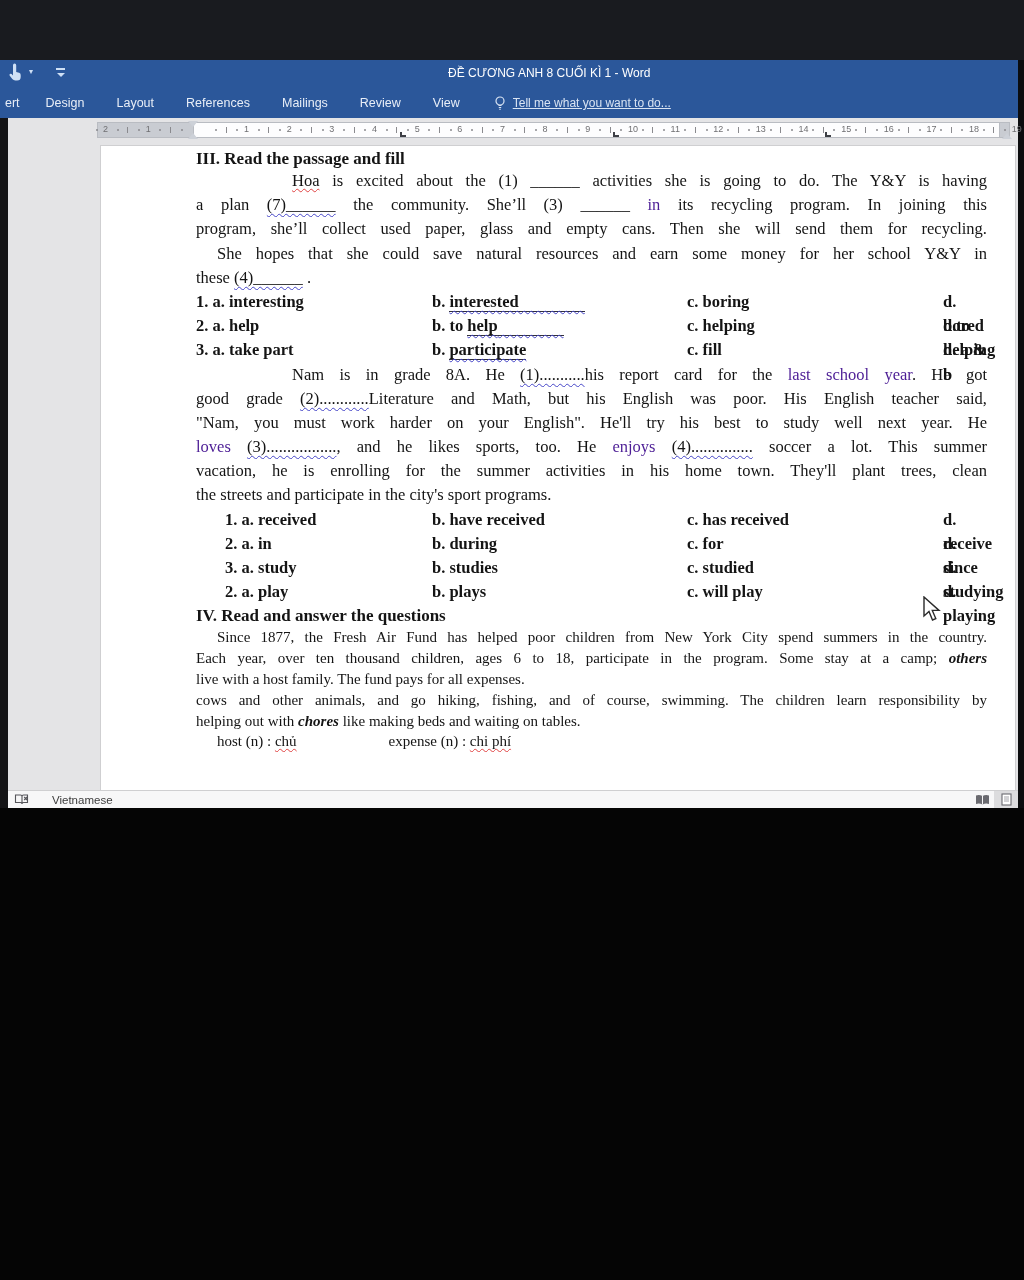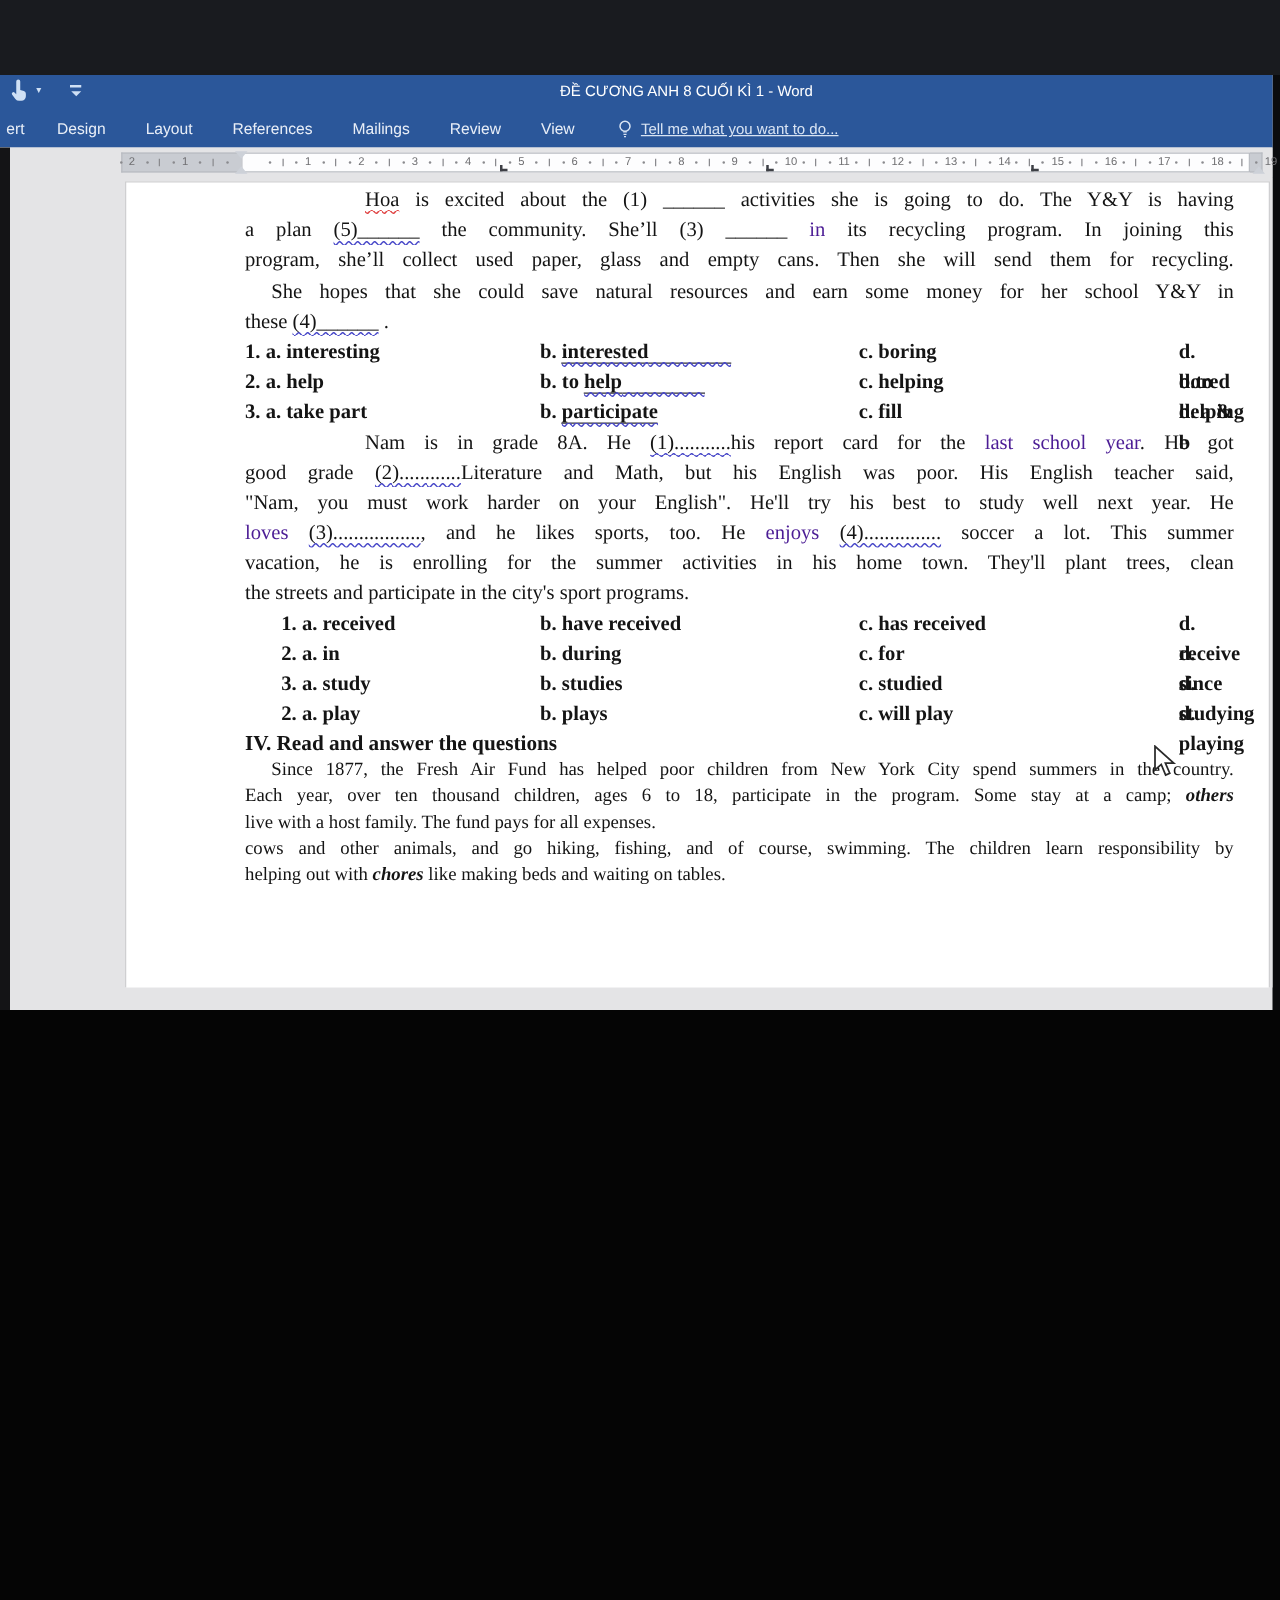--- a/index.html
+++ b/index.html
@@ -197,24 +197,25 @@
         <span class="rtab" style="left: 400px;"></span>
         <span class="rtab" style="left: 613px;"></span>
         <span class="rtab" style="left: 825px;"></span>
         <span class="rindt" style="left: 188px;"></span>
         <span class="rindb" style="left: 188px;"></span>
         <span class="rindb" style="left: 1002px;"></span>
       </div>
 
     <div class="docarea">
       <div class="page doc">
+        <div class="h3">III. Read the passage and fill</div>
 
         <div>
           <div class="ln j i96"><span class="wr">Hoa</span><span> is excited about the (1) ______ activities she is going to do. The Y&amp;Y is having</span></div>
-          <div class="ln j"><span>a plan </span><span class="wb">(5)______</span><span> the community. She’ll (3) ______ </span><span class="r">in</span><span> its recycling program. In joining this</span></div>
+          <div class="ln j"><span>a plan </span><span class="wb">(7)______</span><span> the community. She’ll (3) ______ </span><span class="r">in</span><span> its recycling program. In joining this</span></div>
           <div class="ln j"><span>program, she’ll collect used paper, glass and empty cans. Then she will send them for recycling.</span></div>
           <div class="ln j i21"><span>She hopes that she could save natural resources and earn some money for her school Y&amp;Y in</span></div>
           <div class="ln"><span>these </span><span class="wb">(4)______</span><span> .</span></div>
         </div>
 
         <div class="qgrid">
           <div class="qrow">
             <div><span>1. a. interesting</span></div>
               <div><span>b. </span><span class="u wb">interested</span><span class="u wb">&nbsp;&nbsp;&nbsp;&nbsp;&nbsp;&nbsp;&nbsp;&nbsp;&nbsp;&nbsp;&nbsp;&nbsp;&nbsp;&nbsp;&nbsp;&nbsp;</span></div>
               <div><span>c. boring</span></div>
@@ -271,26 +272,50 @@
         </div>
 
         <div class="h4">IV. Read and answer the questions</div>
 
         <div class="sm">
           <div class="ln j i21"><span>Since 1877, the Fresh Air Fund has helped poor children from New York City spend summers in the country.</span></div>
           <div class="ln j"><span>Each year, over ten thousand children, ages 6 to 18, participate in the program. Some stay at a camp; </span><span class="bi">others</span></div>
           <div class="ln"><span>live with a host family. The fund pays for all expenses.</span></div>
           <div class="ln j"><span>cows and other animals, and go hiking, fishing, and of course, swimming. The children learn responsibility by</span></div>
           <div class="ln"><span>helping out with </span><span class="bi">chores</span><span> like making beds and waiting on tables.</span></div>
+          <div class="ln i21"><span>host (n) : </span><span class="wr">chủ</span><span class="gtab"></span><span>expense (n) : </span><span class="wr">chi phí</span></div>
         </div>
       </div>
     </div>
 
     <div class="leftstrip"></div>
 
+    <div class="statusbar">
+      <span class="proofing">
+        <svg width="16" height="13" viewBox="0 0 16 13">
+          <path d="M1.5 2 h5 a1.5 1.5 0 0 1 1.5 1.5 V11 a1.5 1.5 0 0 0 -1.5 -1.5 h-5 Z M8 3.5 A1.5 1.5 0 0 1 9.5 2 h4 V9.5 h-4 A1.5 1.5 0 0 0 8 11 Z" fill="none" stroke="#55555a" stroke-width="1.1"></path>
+          <path d="M10.2 4 l3 3 M13.2 4 l-3 3" stroke="#55555a" stroke-width="1.2"></path>
+        </svg>
+      </span>
+      <span class="lang">Vietnamese</span>
+      <div class="sb-right">
+        <div class="sb-btn">
+          <svg width="15" height="12" viewBox="0 0 15 12">
+            <path d="M1 1.5 C3 0.5 5.5 0.8 7.5 2 C9.5 0.8 12 0.5 14 1.5 V10 C12 9 9.5 9.3 7.5 10.5 C5.5 9.3 3 9 1 10 Z" fill="#6a6a70"></path>
+            <path d="M7.5 2 V10.5" stroke="#f7f7f8" stroke-width="1"></path>
+          </svg>
+        </div>
+        <div class="sb-btn sel">
+          <svg width="11" height="13" viewBox="0 0 11 13">
+            <rect x="1" y="1" width="9" height="11" fill="#ffffff" stroke="#6a6a70" stroke-width="1.1"></rect>
+            <path d="M3 4 h5 M3 6 h5 M3 8 h5" stroke="#9a9aa0" stroke-width="0.9"></path>
+          </svg>
+        </div>
+      </div>
+    </div>
   </div>
 
   <div class="bottomarea">
     
     
   </div>
 
   <svg class="cursor" viewBox="0 0 20 26">
     <path d="M2 1 L2 20 L7 15.5 L10.5 24 L13.8 22.6 L10.3 14.4 L17 14.4 Z" fill="#ffffff" stroke="#2a2a2a" stroke-width="1.4"></path>
   </svg>

